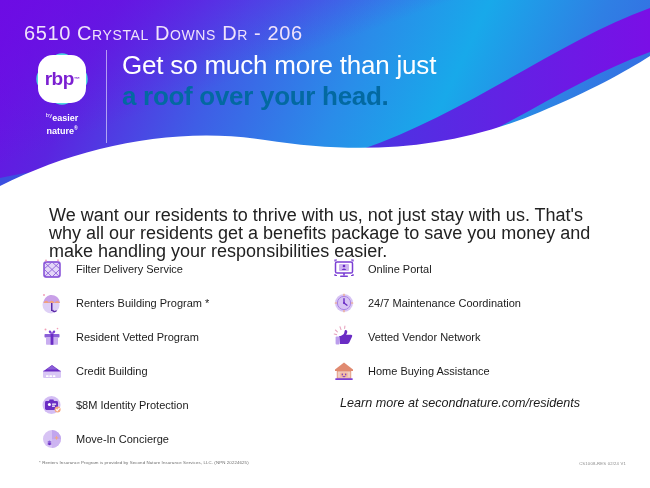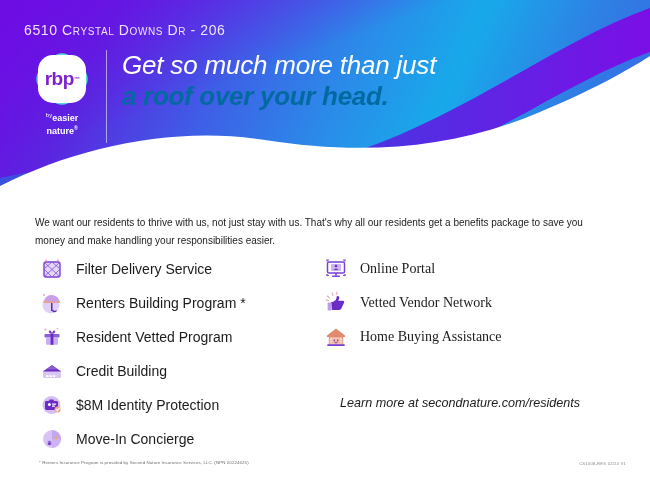--- a/index.html
+++ b/index.html
@@ -24,21 +24,21 @@
         #2f7fe4 82%,
         #3a5fe2 100%);
   }
   .banner-bg2{position:absolute;inset:0;
     background:linear-gradient(160deg, rgba(109,12,228,.85) 0%, rgba(109,12,228,0) 38%);
   }
   .wave-svg{position:absolute;left:0;top:0;width:650px;height:200px;}
 
   .addr{
     position:absolute;left:24px;top:22px;
-    font-size:14px;letter-spacing:.6px;
+    font-size:20px;letter-spacing:.6px;
     color:#efe2fb;
     font-variant:small-caps;
     font-weight:400;
     white-space:nowrap;
   }
 
   
   .logo-block{position:absolute;left:26px;top:50px;width:72px;text-align:center;}
   .logo-mark{position:relative;width:62px;height:58px;margin:0 auto;}
   .logo-star{position:absolute;left:2px;top:0;width:58px;height:58px;}
@@ -47,38 +47,38 @@
     display:flex;align-items:center;justify-content:center;
     font-size:19px;font-weight:700;color:#7b1fd1;letter-spacing:-.5px;
   }
   .logo-tm{font-size:6px;vertical-align:super;font-weight:600;}
   .logo-sub{margin-top:2px;color:#fff;font-size:9px;line-height:10px;font-weight:700;}
   .logo-sub .by{font-size:6px;font-weight:400;vertical-align:super;}
   .logo-sub .r{font-size:5px;vertical-align:super;}
 
   .divider{position:absolute;left:106px;top:50px;width:1px;height:93px;background:rgba(255,255,255,.55);}
 
-  .headline{position:absolute;left:122px;top:50px;width:470px;font-style:italic;}
+  .headline{position:absolute;left:122px;top:50px;width:470px;}
   .headline .l1{font-size:26px;line-height:30px;color:#fff;font-weight:400;letter-spacing:-.2px;}
   .headline .l2{font-size:26px;line-height:32px;color:#0369a1;font-weight:700;letter-spacing:-.3px;}
 
   
   .intro{
-    position:absolute;left:35px;top:206px;width:560px;
-    font-size:10px;line-height:18px;color:#222;margin-top:8px;
+    position:absolute;left:49px;top:206px;width:560px;
+    font-size:18px;line-height:18px;color:#222;
   }
 
   .cols{position:absolute;left:39px;top:252px;width:580px;}
   .col{position:absolute;top:0;}
   .col-l{left:0;width:300px;}
-  .col-r{left:284px;width:300px;font-family:Liberation Serif, serif;}
+  .col-r{left:292px;width:300px;}
 
   .item{display:flex;align-items:center;height:34px;margin-bottom:0;}
   .item .ico{width:26px;height:26px;flex:0 0 26px;margin-right:11px;display:flex;align-items:center;justify-content:center;}
-  .item .lbl{font-size:14px;color:#1b1b1b;white-space:nowrap;}
+  .item .lbl{font-size:11px;color:#1b1b1b;white-space:nowrap;}
 
   .learn{
     position:absolute;left:301px;top:144px;width:320px;
     font-size:12.6px;font-style:italic;color:#1b1b1b;
   }
 
   .foot-l{position:absolute;left:39px;top:460px;font-size:4.4px;color:#6d6d6d;letter-spacing:.1px;}
   .foot-r{position:absolute;right:24px;top:461px;font-size:4.2px;color:#8a8a8a;letter-spacing:.2px;}
 </style>
 </head>
@@ -235,20 +235,32 @@
             <circle cx="12" cy="9" r="1.3" fill="#6a2cc4"></circle>
             <path d="M9.6 13 a2.6 2.6 0 0 1 4.8 0 Z" fill="#6a2cc4"></path>
             <rect x="11.2" y="16" width="1.6" height="2.6" fill="#7b3fd4"></rect>
             <rect x="8" y="18.4" width="8" height="1.5" rx=".7" fill="#7b3fd4"></rect>
             <path d="M3 4.5 L3 3 L5 3 M21 4.5 L21 3 L19 3 M3 17 L3 18.5 L5 18.5 M21 17 L21 18.5 L19 18.5" stroke="#7b3fd4" stroke-width="1.2" fill="none"></path>
           </svg>
         </span>
         <span class="lbl">Online Portal</span>
       </div>
 
+      <div class="item">
+        <span class="ico">
+          <svg width="24" height="24" viewBox="0 0 24 24">
+            <circle cx="12" cy="12" r="9" fill="#d7c3f4"></circle>
+            <circle cx="12" cy="12" r="6.6" fill="none" stroke="#a983e6" stroke-width="1"></circle>
+            <path d="M12 12 L12 7.6 M12 12 L15 14.2" stroke="#6a2cc4" stroke-width="1.4" stroke-linecap="round"></path>
+            <circle cx="12" cy="12" r="1" fill="#6a2cc4"></circle>
+            <path d="M12 3.2 L12 4.6 M20.8 12 L19.4 12 M12 20.8 L12 19.4 M3.2 12 L4.6 12" stroke="#f3a97f" stroke-width="1.2" stroke-linecap="round"></path>
+          </svg>
+        </span>
+        <span class="lbl">24/7 Maintenance Coordination</span>
+      </div>
 
       <div class="item">
         <span class="ico">
           <svg width="24" height="24" viewBox="0 0 24 24">
             <path d="M7 11.5 C7 11.5 11 10.4 12 8.6 C12.8 7.1 12.3 5.4 13.3 5.1 C14.6 4.7 15.6 6 15.2 7.6 C14.9 8.8 14.2 9.8 14.2 9.8 L19 9.8 C20 9.8 20.6 10.8 20 11.7 L17.3 17.6 C16.9 18.5 16.2 19 15.3 19 L8 19 Z" fill="#6a2cc4"></path>
             <rect x="3.6" y="11.6" width="4" height="7.8" rx="1" fill="#bb9dec"></rect>
             <path d="M9 4.6 L8 1.8 M12.6 3.4 L12.9 1 M5.4 6.8 L3.4 5 M4.6 9.6 L2.2 9" stroke="#e8a6c0" stroke-width="1.1" stroke-linecap="round"></path>
           </svg>
         </span>
         <span class="lbl">Vetted Vendor Network</span>

